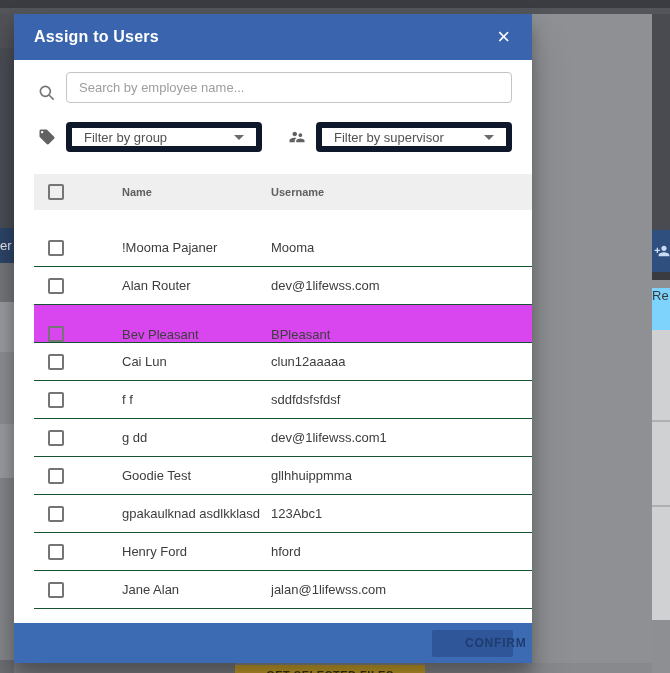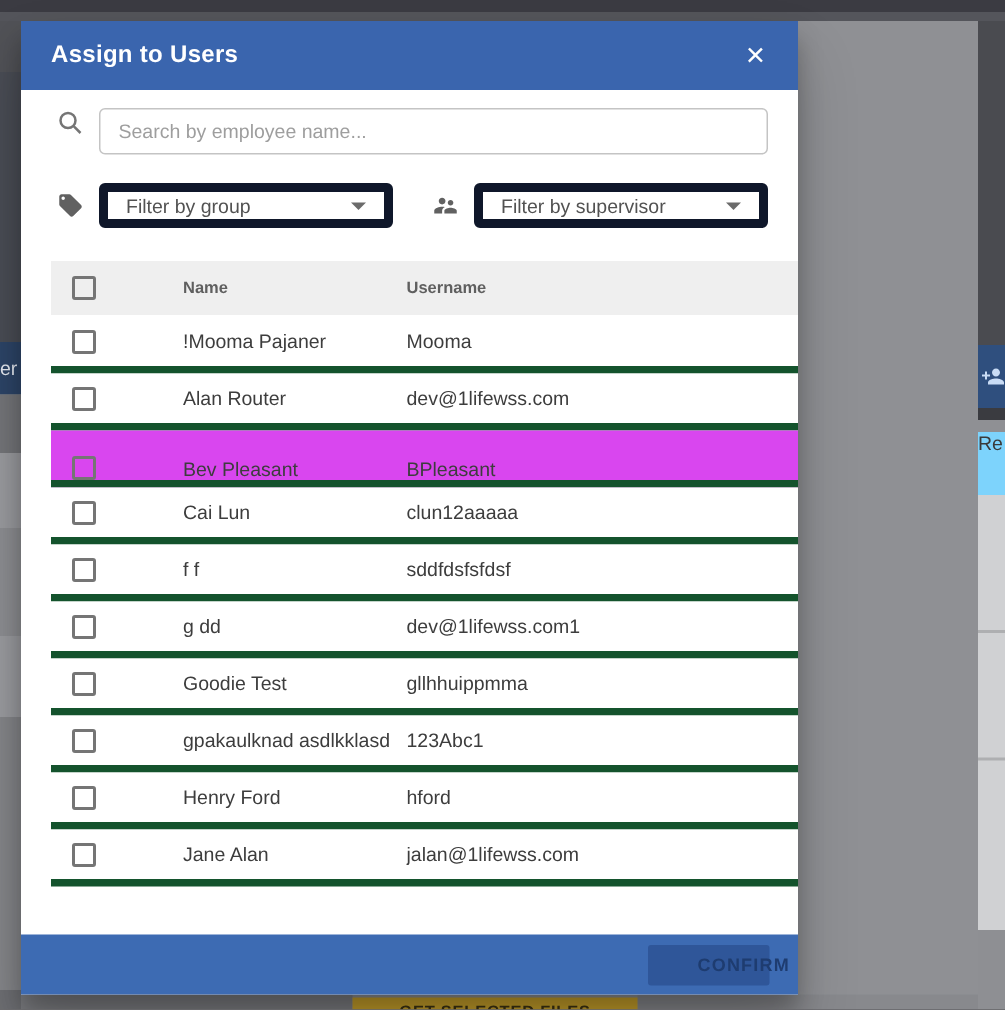--- a/index.html
+++ b/index.html
@@ -45,21 +45,21 @@
     box-shadow:0 11px 15px rgba(0,0,0,.25), 0 24px 38px rgba(0,0,0,.18);
   }
   .modal-header {
     height:46px; flex:0 0 46px; background:var(--header-blue,#3A65AE);
     color:#fff; display:flex; align-items:center; padding:0 20px;
   }
   .modal-title { flex:1; font-size:16px; font-weight:bold; letter-spacing:.2px; }
   .close-btn { color:#fff; font-size:22px; line-height:20px; cursor:pointer; padding:0 2px; }
   .modal-body { flex:1 1 auto; overflow:hidden; background:#fff; }
   
-  .search-row { display:flex; align-items:flex-start; margin:12px 20px 0 20px; }
+  .search-row { display:flex; align-items:flex-end; margin:12px 20px 0 20px; }
   .search-icon { width:20px; height:20px; margin:0 9px 0 3px; flex:0 0 auto; }
   .search-input {
     flex:1; height:31px; border:1px solid #c4c4c4; border-radius:4px;
     font-family:"Liberation Sans",sans-serif; font-size:13px; color:#333;
     padding:0 12px; outline:none;
   }
   .search-input::placeholder { color:#9e9e9e; }
   
   .filter-row { display:flex; align-items:center; margin:19px 20px 0 20px; }
   .filter-icon { width:18px; height:18px; margin:0 10px 0 4px; flex:0 0 auto; }
@@ -69,25 +69,25 @@
     cursor:pointer; background:#fff;
   }
   .select .caret { margin-left:auto; width:0; height:0;
     border-left:5px solid transparent; border-right:5px solid transparent;
     border-top:5px solid #6b6b6b; }
   .filter-gap { width:22px; flex:0 0 auto; }
   
   .table { margin:22px 20px 0 20px; width:596px; font-size:13px; color:#3d3d3d; }
   .t-header {
     height:36px; background:#efefef; display:flex; align-items:center;
-    font-size:11px; font-weight:bold; color:#5f5f5f; margin-bottom:1px;
+    font-size:11px; font-weight:bold; color:#5f5f5f; margin-bottom:19px;
   }
   .t-row {
     height:38px; background:#fff; display:flex; align-items:center;
-    border-bottom:5px solid #14532d; cursor:pointer;
+    border-bottom:1px solid #14532d; cursor:pointer;
   }
   .t-row.highlighted { background:#d946ef;align-items:flex-end; }
   .col-check { width:52px; padding-left:14px; flex:0 0 auto; display:flex; align-items:center; }
   .checkbox {
     width:16px; height:16px; border:2px solid #757575; border-radius:2px;
     background:transparent; display:inline-block; cursor:pointer;
   }
   .col-name { width:185px; flex:0 0 auto; padding-left:36px;
     white-space:nowrap; overflow:hidden; }
   .col-user { flex:1; white-space:nowrap; overflow:hidden; }

